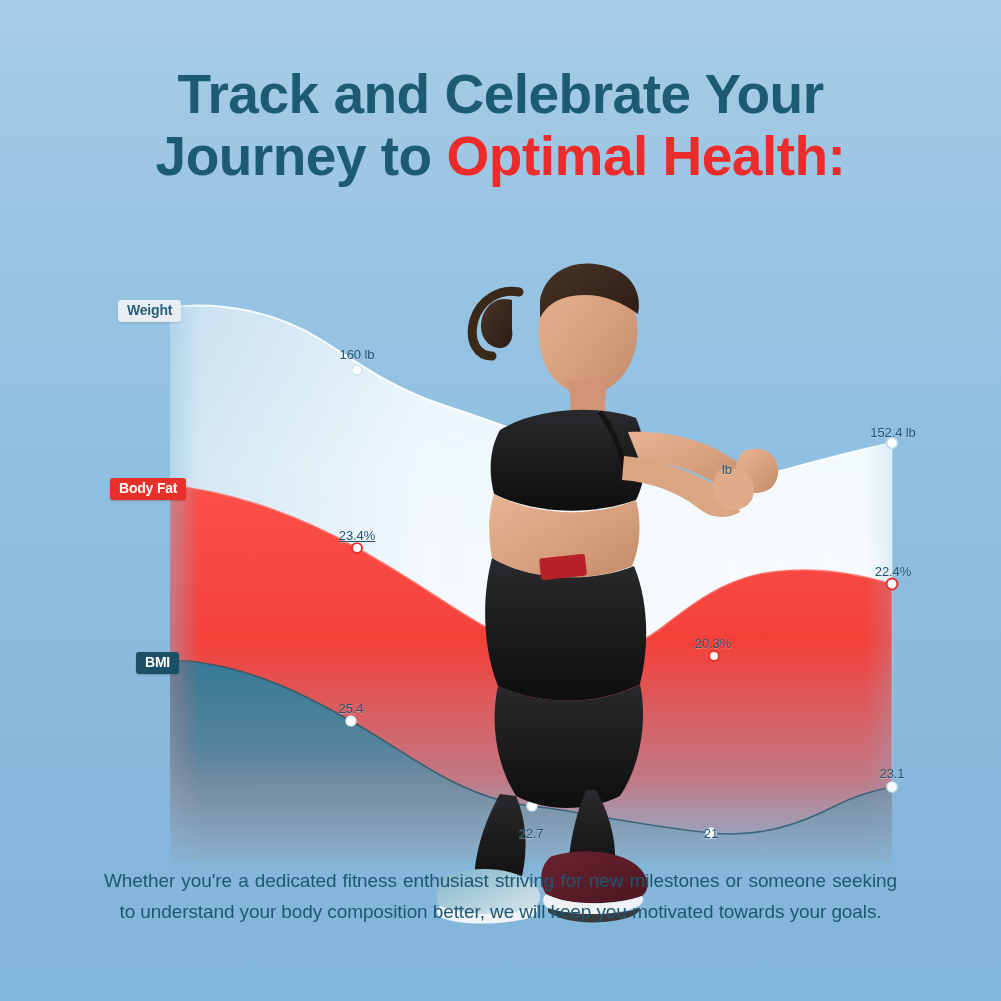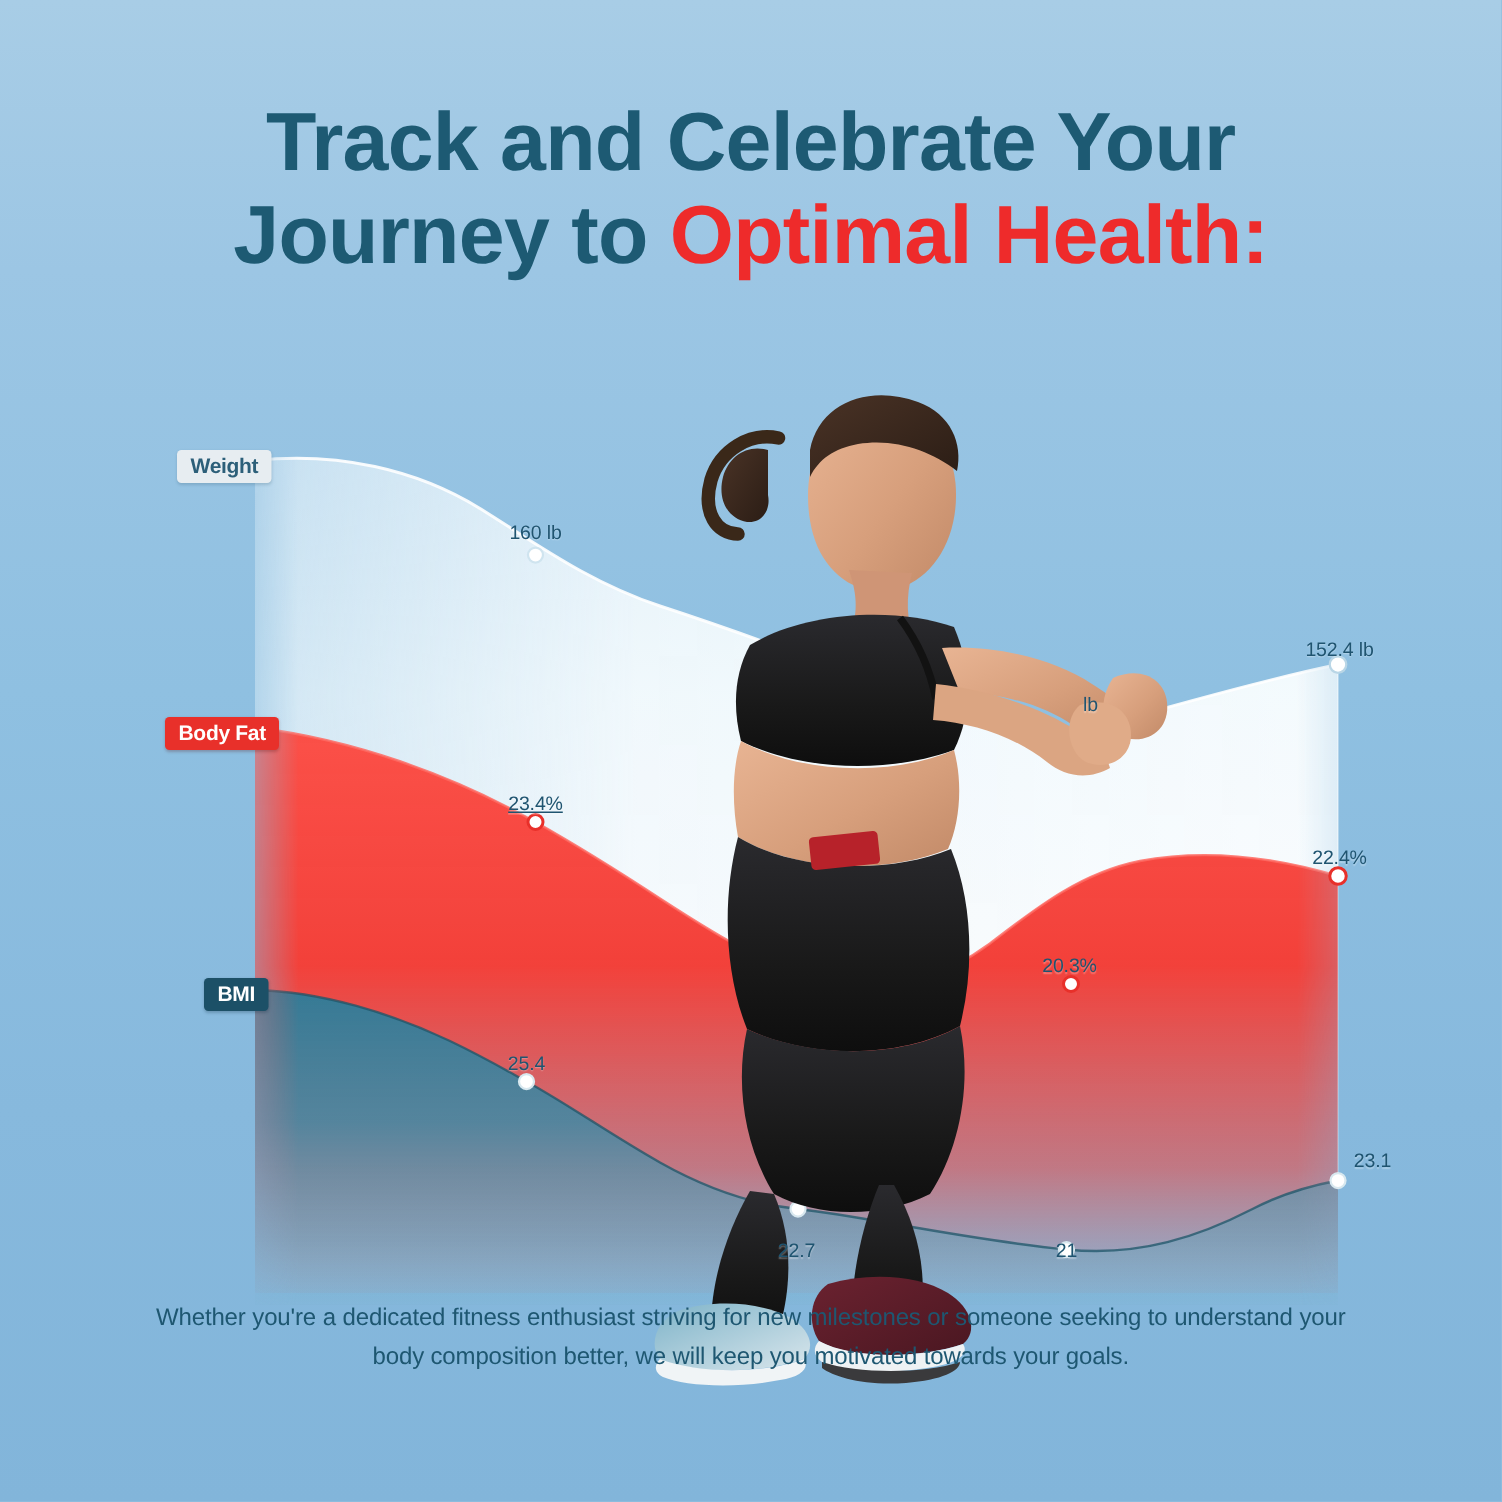--- a/index.html
+++ b/index.html
@@ -114,21 +114,21 @@
     transform: translateX(-50%);
     text-shadow: 0 1px 1px rgba(255,255,255,0.35);
   }
 
   
   .footer-text {
     position: absolute;
     left: 104px;
     width: 793px;
     top: 866px;
-    font-size: 16px;
+    font-size: 19px;
     color: #1e5771;
     text-align: justify;
     text-align-last: center;
     line-height: 1.62;
     letter-spacing: -0.1px;
   }
 </style>
 </head>
 <body>
 
@@ -358,18 +358,18 @@
     <div class="pt-label" style="left:727px; top:462px;">lb</div>
     <div class="pt-label" style="left:893px; top:425px;text-align:center;">152.4 lb</div>
 
     <div class="pt-label" style="left:357px; top:528px;text-decoration:underline;">23.4%</div>
     <div class="pt-label" style="left:713px; top:636px;">20.3%</div>
     <div class="pt-label" style="left:893px; top:564px;">22.4%</div>
 
     <div class="pt-label" style="left:351px; top:701px;">25.4</div>
     <div class="pt-label" style="left:531px; top:786px;margin-top:40px;">22.7</div>
     <div class="pt-label" style="left:711px; top:826px;">21</div>
-    <div class="pt-label" style="left:892px; top:766px;margin-left:23px;">23.1</div>
+    <div class="pt-label" style="left:892px; top:766px;">23.1</div>
   </div>
 
   <div class="footer-text">Whether you're a dedicated fitness enthusiast striving for new milestones or someone seeking to understand your body composition better, we will keep you motivated towards your goals.</div>
 
 </div>
 
 </body></html>

